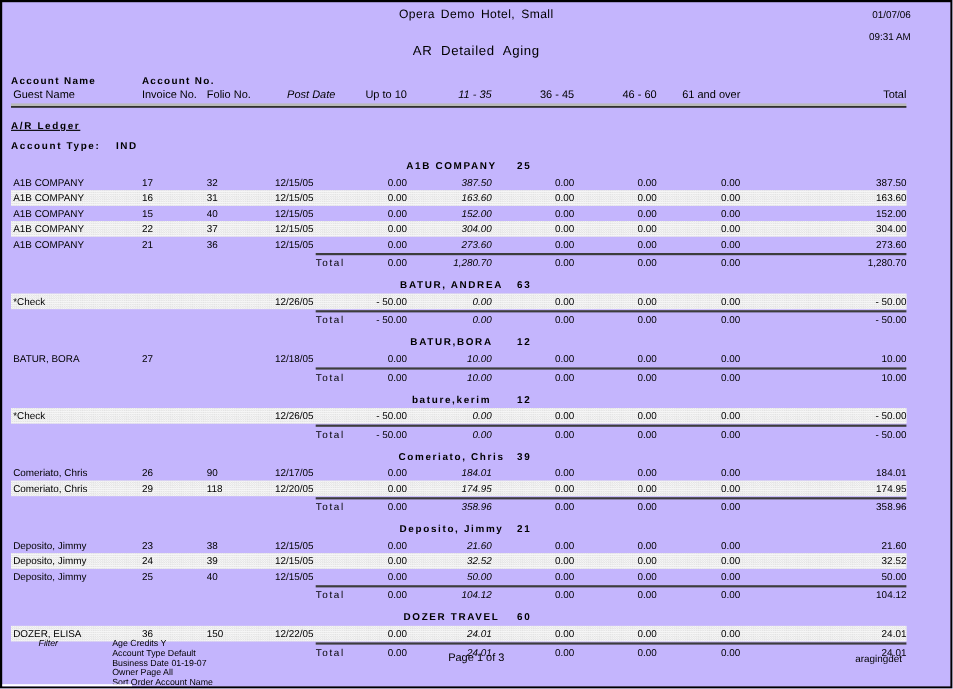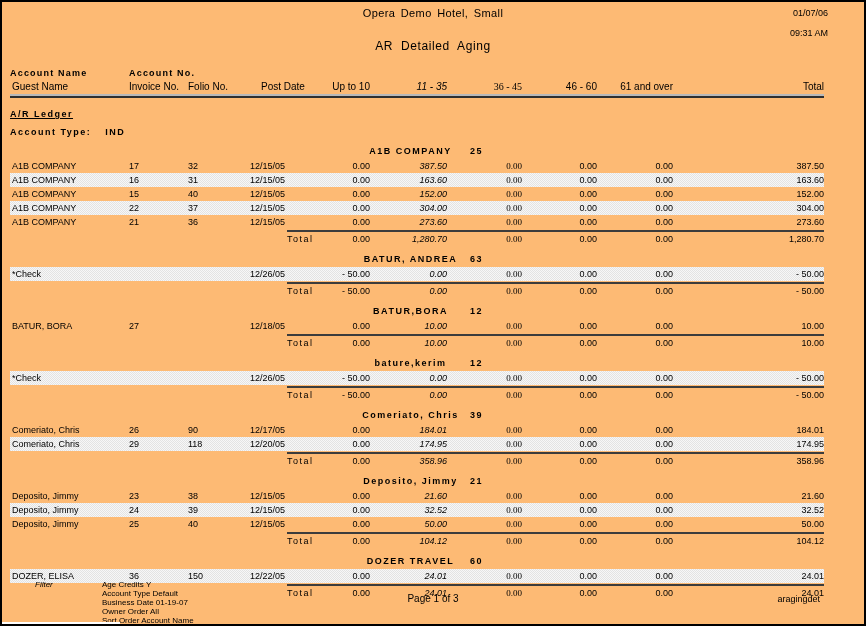--- a/index.html
+++ b/index.html
@@ -1,46 +1,46 @@
 <!DOCTYPE html>
 <html><head>
 <meta charset="utf-8">
 <style>
   html,body{margin:0;padding:0;background:#fff;}
   .page{
     position:relative;
     width:866px;height:626px;
     box-sizing:border-box;
     border:2px solid #000;
-    background:#fdba74;
+    background:#c4b5fd;
     font-family:"Liberation Sans", sans-serif;
     color:#000;
     overflow:hidden;
   }
   .hotel-title{position:absolute;top:5px;left:0;right:0;text-align:center;font-size:11px;letter-spacing:.4px;word-spacing:2px;}
   .report-date{position:absolute;top:6px;right:36px;font-size:9px;}
   .report-time{position:absolute;top:26px;right:36px;font-size:9px;}
   .report-title{position:absolute;top:37px;left:0;right:0;text-align:center;font-size:12px;letter-spacing:.6px;word-spacing:4px;}
 
   .report-inner{position:absolute;left:8px;top:64px;width:814px;}
 
   .hdr-row1{display:flex;height:14px;line-height:14px;font-size:9px;font-weight:bold;letter-spacing:1.2px;}
   .hdr-row1 .h-acct-name{display:inline-block;width:119px;}
   .hdr-row2{display:flex;height:12px;line-height:12px;font-size:10px;margin-top:1px;}
-  .hdr-row2 .c3{padding-left:16px;}
+  .hdr-row2 .c3{padding-left:16px;font-style:italic;}
   .thick-rule{height:4px;margin-top:1px;background:linear-gradient(to bottom,#b9b9b9 0 2px,#2f2f2f 2px 4px);}
 
   .c{display:inline-block;white-space:pre;box-sizing:border-box;}
   .c0{width:119px;padding-left:2px;}
   .c1{width:59px;}
   .c2{width:57px;}
   .c3{width:67px;padding-left:5px;}
   .c4{width:58px;text-align:right;}
   .c5{width:77px;text-align:right;font-style:italic;}
-  .c6{width:75px;text-align:right;font-family:Liberation Serif, serif;}
+  .c6{width:75px;text-align:right;}
   .c7{width:75px;text-align:right;}
   .c8{width:76px;text-align:right;}
   .c9{width:151px;text-align:right;}
 
   .ledger-title{margin-top:9px;height:14px;line-height:14px;font-size:9px;font-weight:bold;letter-spacing:1.5px;}
   .ledger-title span{text-decoration:underline;}
   .account-type{margin-top:4px;height:14px;line-height:14px;font-size:9px;font-weight:bold;letter-spacing:1.5px;}
   .account-type .atv{margin-left:14px;}
 
   .section-row{margin-top:5px;height:15px;line-height:15px;font-size:9px;font-weight:bold;letter-spacing:1.5px;text-align:center;}
@@ -376,20 +376,20 @@
         </div>
       </div>
 
   </div>
 
   <div class="filter-label">Filter</div>
   <div class="filter-lines">
       <div>Age Credits Y</div>
       <div>Account Type Default</div>
       <div>Business Date 01-19-07</div>
-      <div>Owner Order All</div>
+      <div>Owner Page All</div>
       <div>Sort Order Account Name</div>
     </div>
   <div class="page-number">Page 1 of 3</div>
   <div class="report-code">aragingdet</div>
   <div class="border-notch"></div>
 
 </div>
 
 </body></html>

